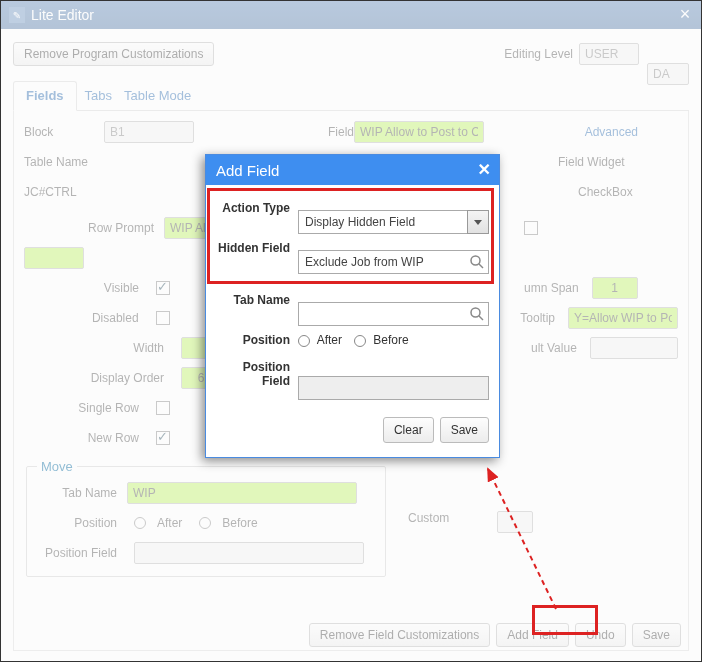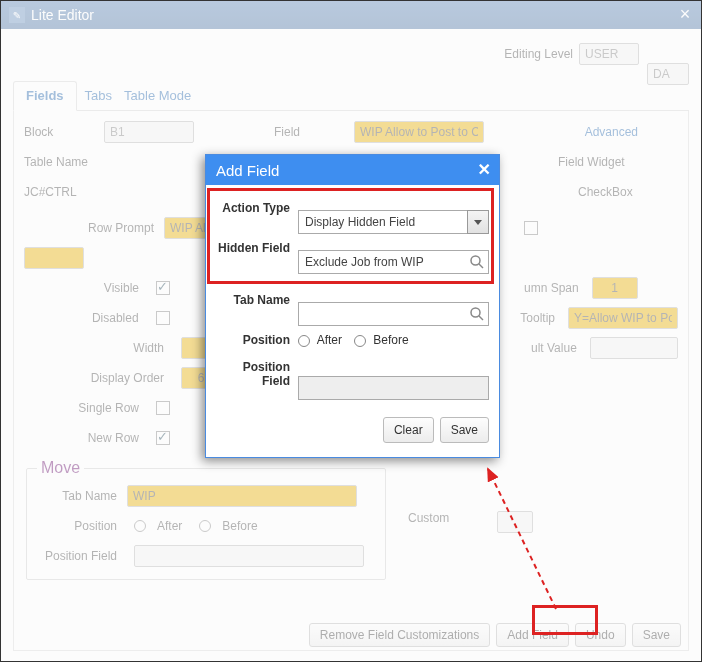--- a/index.html
+++ b/index.html
@@ -7,36 +7,36 @@
   .stage { position: relative; width: 702px; height: 662px; border: 1px solid #333; overflow: hidden; }
   .overlay { position:absolute; inset:0; background: rgba(250,250,250,0.58); z-index:30; pointer-events:none; }
   .main-window { position:absolute; inset:0; background:#fff; }
   .titlebar { position:relative; height:28px; background: linear-gradient(#5f87b8,#5379a8); color:#fff; display:flex; align-items:center; font-size:14px; padding:0 8px; }
   .titlebar .tb-icon { width:16px; height:16px; background:#6e93c0; margin-right:6px; display:flex; align-items:center; justify-content:center; color:#fff; font-size:10px; }
   .titlebar .close { position:absolute; right:6px; top:4px; width:20px; height:20px; color:#fff; font-size:18px; line-height:18px; text-align:center; cursor:pointer; }
   .body-area { position:absolute; top:28px; left:0; right:0; bottom:0; padding:10px 12px; font-size:12px; color:#555; }
   .top-row { display:flex; align-items:center; height:30px; }
   .btn { display:inline-flex; align-items:center; justify-content:center; height:24px; padding:0 10px; border:1px solid #bbb; border-radius:3px; background: linear-gradient(#fdfdfd,#ececec); color:#444; font-size:12px; cursor:pointer; }
   .label { color:#555; font-size:12px; }
-  .input { height:22px; border:1px solid #bbb; border-radius:2px; padding:0 5px; font-size:12px; color:#555; background:#eab308; }
+  .input { height:22px; border:1px solid #bbb; border-radius:2px; padding:0 5px; font-size:12px; color:#555; background:#bef264; }
   .input.ro { background:#f4f4f4; color:#888; }
   .tabs { display:flex; gap:4px; margin-top:14px; border-bottom:1px solid #d7d7d7; height:28px; align-items:flex-end; }
   .tab { padding:6px 4px 7px 4px; color:#2f6fb3; font-size:13px; cursor:pointer; }
   .tab.active { color:#2f6fb3; font-weight:bold; border:1px solid #d7d7d7; border-bottom:1px solid #fff; border-radius:3px 3px 0 0; background:#fff; position:relative; top:1px; padding:6px 12px 7px 12px; }
   .link { color:#2f6fb3; cursor:pointer; }
   .content-panel { border:1px solid #dcdcdc; border-top:none; padding:8px 10px 14px 10px; height: 540px; background:#fff; }
   .row { display:flex; align-items:center; height:26px; }
   .row + .row { margin-top:4px;gap:7px; }
   .row .cell-label { width:80px; text-align:left; color:#555; }
   .row .cell-label.right { width:108px; text-align:right; padding-right:10px; }
   .cb { width:14px; height:14px; border:1px solid #888; display:inline-block; vertical-align:middle; position:relative; background:#fff; }
   .cb.checked::after { content:"✓"; position:absolute; top:-3px; left:0; font-size:13px; color:#356; }
   .radio { width:12px; height:12px; border:1px solid #888; border-radius:50%; display:inline-block; vertical-align:middle; margin-right:4px; position:relative; background:#fff; }
   fieldset.move { border:1px solid #d0d0d0; border-radius:2px; margin-top:8px; padding:6px 10px 10px 10px; width:360px; }
-  fieldset.move legend { font-size:16px; color:#701a75; padding:0 4px; }
+  fieldset.move legend { font-size:13px; color:#0369a1; padding:0 4px; }
   .bottom-buttons { position:absolute; bottom:14px; right:20px; display:flex; gap:6px; align-items:center; }
   .redbox { position:absolute; border:3px solid #d22; z-index: 60; pointer-events:none; }
   .arrow-svg { position:absolute; z-index:60; pointer-events:none; }
 
   
   .modal { position:absolute; z-index:50; left:204px; top:153px; width:295px; background:#fff; border:1px solid #4a8be0; box-shadow:-3px 3px 10px rgba(0,0,0,0.45); }
   .modal-title { height:30px; background:#3e8ef0; color:#fff; font-size:15px; display:flex; align-items:center; padding:0 10px; position:relative; }
   .modal-title .mclose { position:absolute; right:8px; top:5px; color:#fff; font-size:16px; font-weight:bold; cursor:pointer; }
   .modal-body { padding:10px 10px 14px 10px; }
   .mrow { display:flex; align-items:center; height:26px; margin-bottom:14px; }
@@ -64,40 +64,41 @@
 
   <div class="main-window">
     <div class="titlebar">
       <span class="tb-icon">✎</span>
       <span>Lite Editor</span>
       <span class="close">×</span>
     </div>
 
     <div class="body-area">
       <div class="top-row">
+        <span class="btn">Remove Program Customizations</span>
         <span style="flex:1"></span>
         <span class="label" style="margin-right:6px;">Editing Level</span>
         <input class="input ro" style="width: 60px;" value="USER">
         <span style="width:8px;"></span>
         <input class="input ro" style="width: 42px; margin-top: 40px;" value="DA">
       </div>
 
       <div class="tabs">
         <span class="tab active">Fields</span>
         <span class="tab">Tabs</span>
         <span class="tab">Table Mode</span>
       </div>
 
       <div class="content-panel">
 
         <div class="row">
           <span class="cell-label">Block</span>
           <input class="input ro" style="width: 90px;" value="B1">
           <span style="width:80px;"></span>
-          <span class="label" style="width:80px;">Field</span>
+          <span class="label" style="width:80px;text-align:right;">Field</span>
           <input class="input" style="width: 130px;" value="WIP Allow to Post to C">
           <span style="flex:1"></span>
           <span class="link">Advanced</span>
           <span style="width:40px;"></span>
         </div>
 
         <div class="row">
           <span class="cell-label">Table Name</span>
           <span style="width:190px;"></span>
           <span class="label" style="width:140px;">Column Name</span>

